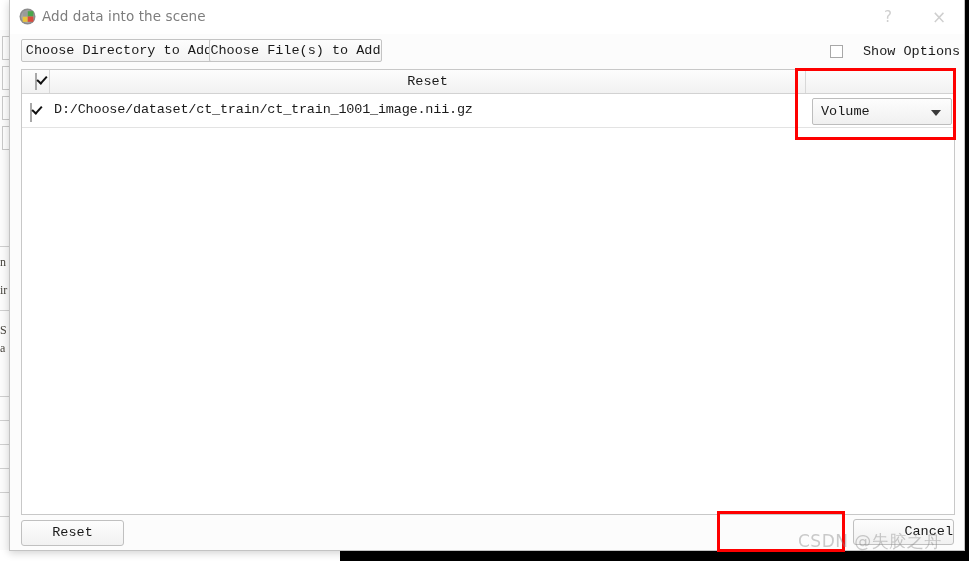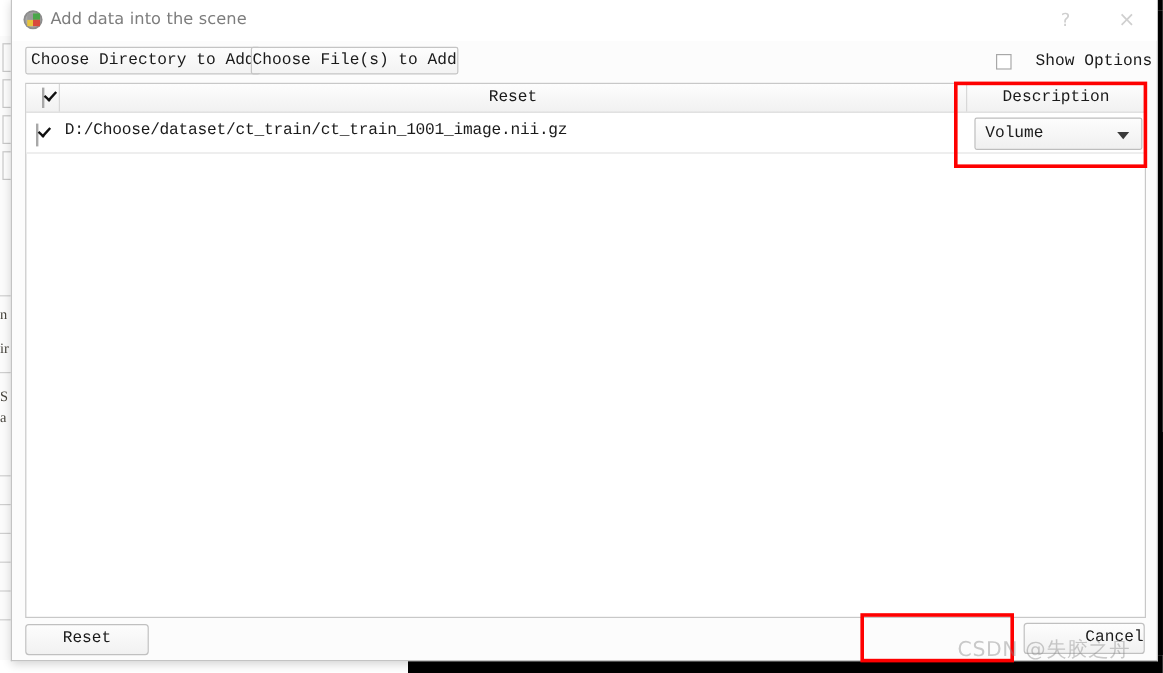--- a/index.html
+++ b/index.html
@@ -468,21 +468,20 @@
     <span id="show-options-label">Show Options</span>
   </div>
 
   <div id="file-table">
 
     <div id="table-header">
       <div class="th" id="th-check">
         <span class="qcheck checked"></span>
       </div>
       <div class="th" id="th-file">Reset</div>
-      <div class="th" id="th-desc">Description</div>
     </div>
 
     <div id="table-row-1">
       <div id="row1-check">
         <span class="qcheck checked"></span>
       </div>
       <div id="row1-file">D:/Choose/dataset/ct_train/ct_train_1001_image.nii.gz</div>
       <div id="desc-combo">
         <span id="desc-combo-label">Volume</span>
         <span id="desc-combo-arrow"></span>

